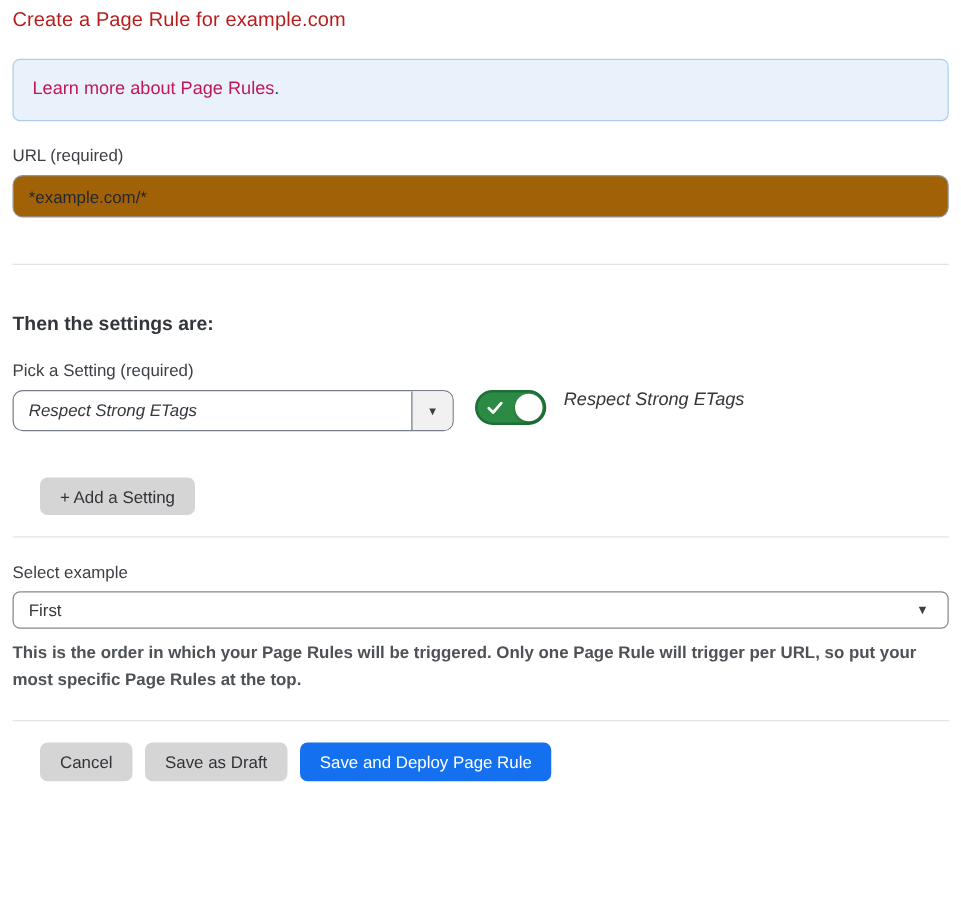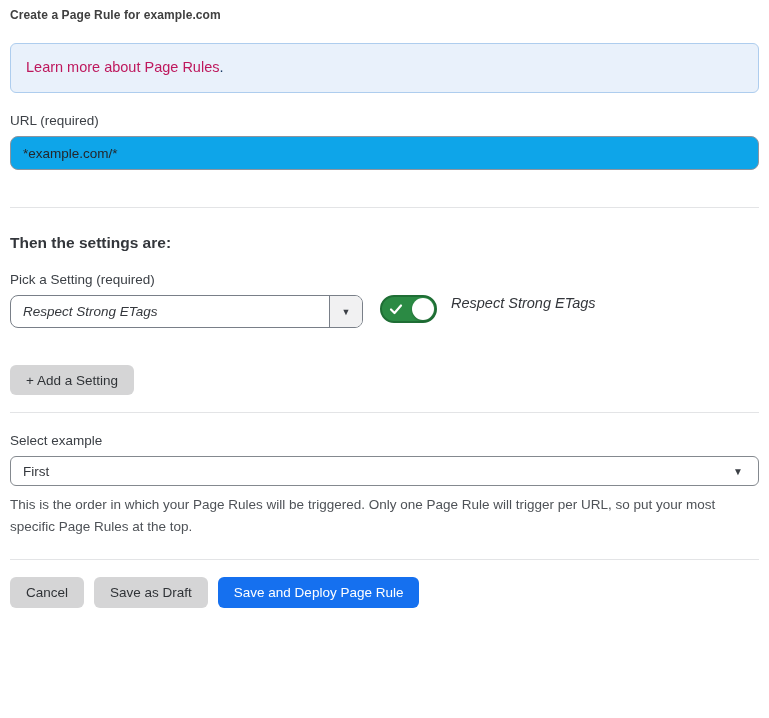--- a/index.html
+++ b/index.html
@@ -5,23 +5,23 @@
   * { margin: 0; padding: 0; box-sizing: border-box; }
   html, body { width: 769px; height: 718px; background: #ffffff; }
   body {
     font-family: "Liberation Sans", "DejaVu Sans", sans-serif;
     color: #35383D;
     -webkit-font-smoothing: antialiased;
   }
   .page { padding: 8px 10px 0 10px; }
 
   .page-title {
-    font-size: 12px;
-    font-weight: 700;
-    color: #404040;
+    font-size: 16px;
+    font-weight: 400;
+    color: #b91c1c;
     letter-spacing: 0.1px;
   }
 
   .info-box {
     margin-top: 21px;
     background: #E9F1FB;
     border: 1px solid #AECDEE;
     border-radius: 6px;
     padding: 11px 15px 13px 15px;
     font-size: 14.5px;
@@ -37,21 +37,21 @@
   .field-label {
     font-size: 13.5px;
     color: #3C4046;
     margin-top: 20px;
     margin-bottom: 8px;
   }
 
   .url-input {
     width: 100%;
     height: 33px;
-    background: #0ea5e9;
+    background: #a16207;
     border: 1px solid #8D949E;
     border-radius: 8px;
     padding: 16px 12px;
     font-size: 13.5px;
     color: #24272B;
     font-family: "Liberation Sans", "DejaVu Sans", sans-serif;
     outline: none;
   }
 
   .divider {
@@ -60,21 +60,21 @@
     border: none;
   }
   .divider-1 { margin-top: 37px; }
   .divider-2 { margin-top: 17px; }
   .divider-3 { margin-top: 21px; }
 
   .section-heading {
     font-size: 15.5px;
     font-weight: 700;
     color: #33363B;
-    margin-top: 26px;
+    margin-top: 39px;
   }
 
   .setting-row {
     display: flex;
     font-style: italic;
   }
 
   .select-box {
     display: flex;
     align-items: stretch;
@@ -144,20 +144,21 @@
     display: inline-flex;
     align-items: center;
     justify-content: center;
     height: 31px;
     padding: 0 16px;
     border: none;
     border-radius: 6px;
     font-size: 13.5px;
     font-family: "Liberation Sans", "DejaVu Sans", sans-serif;
     cursor: pointer;
+    margin-left: 22px;
   }
   .btn-gray { background: #D5D5D6; color: #303337; }
   .btn-blue { background: #1570EF; color: #ffffff; }
 
   .add-setting-btn { margin-top: 37px; height: 30px; }
 
   .order-select {
     width: 100%;
     height: 30px;
     border: 1px solid #84898F;
@@ -177,20 +178,21 @@
     color: #3C4046;
     margin-right: 3px;
   }
 
   .help-text {
     margin-top: 8px;
     font-size: 13.5px;
     line-height: 22px;
     color: #4E5257;
     max-width: 745px;
+    font-weight: bold;
   }
 
   .footer-buttons {
     margin-top: 17px;
     display: flex;
     align-items: center;
   }
   .footer-buttons .btn + .btn { margin-left: 10px; }
 </style>
 </head>

